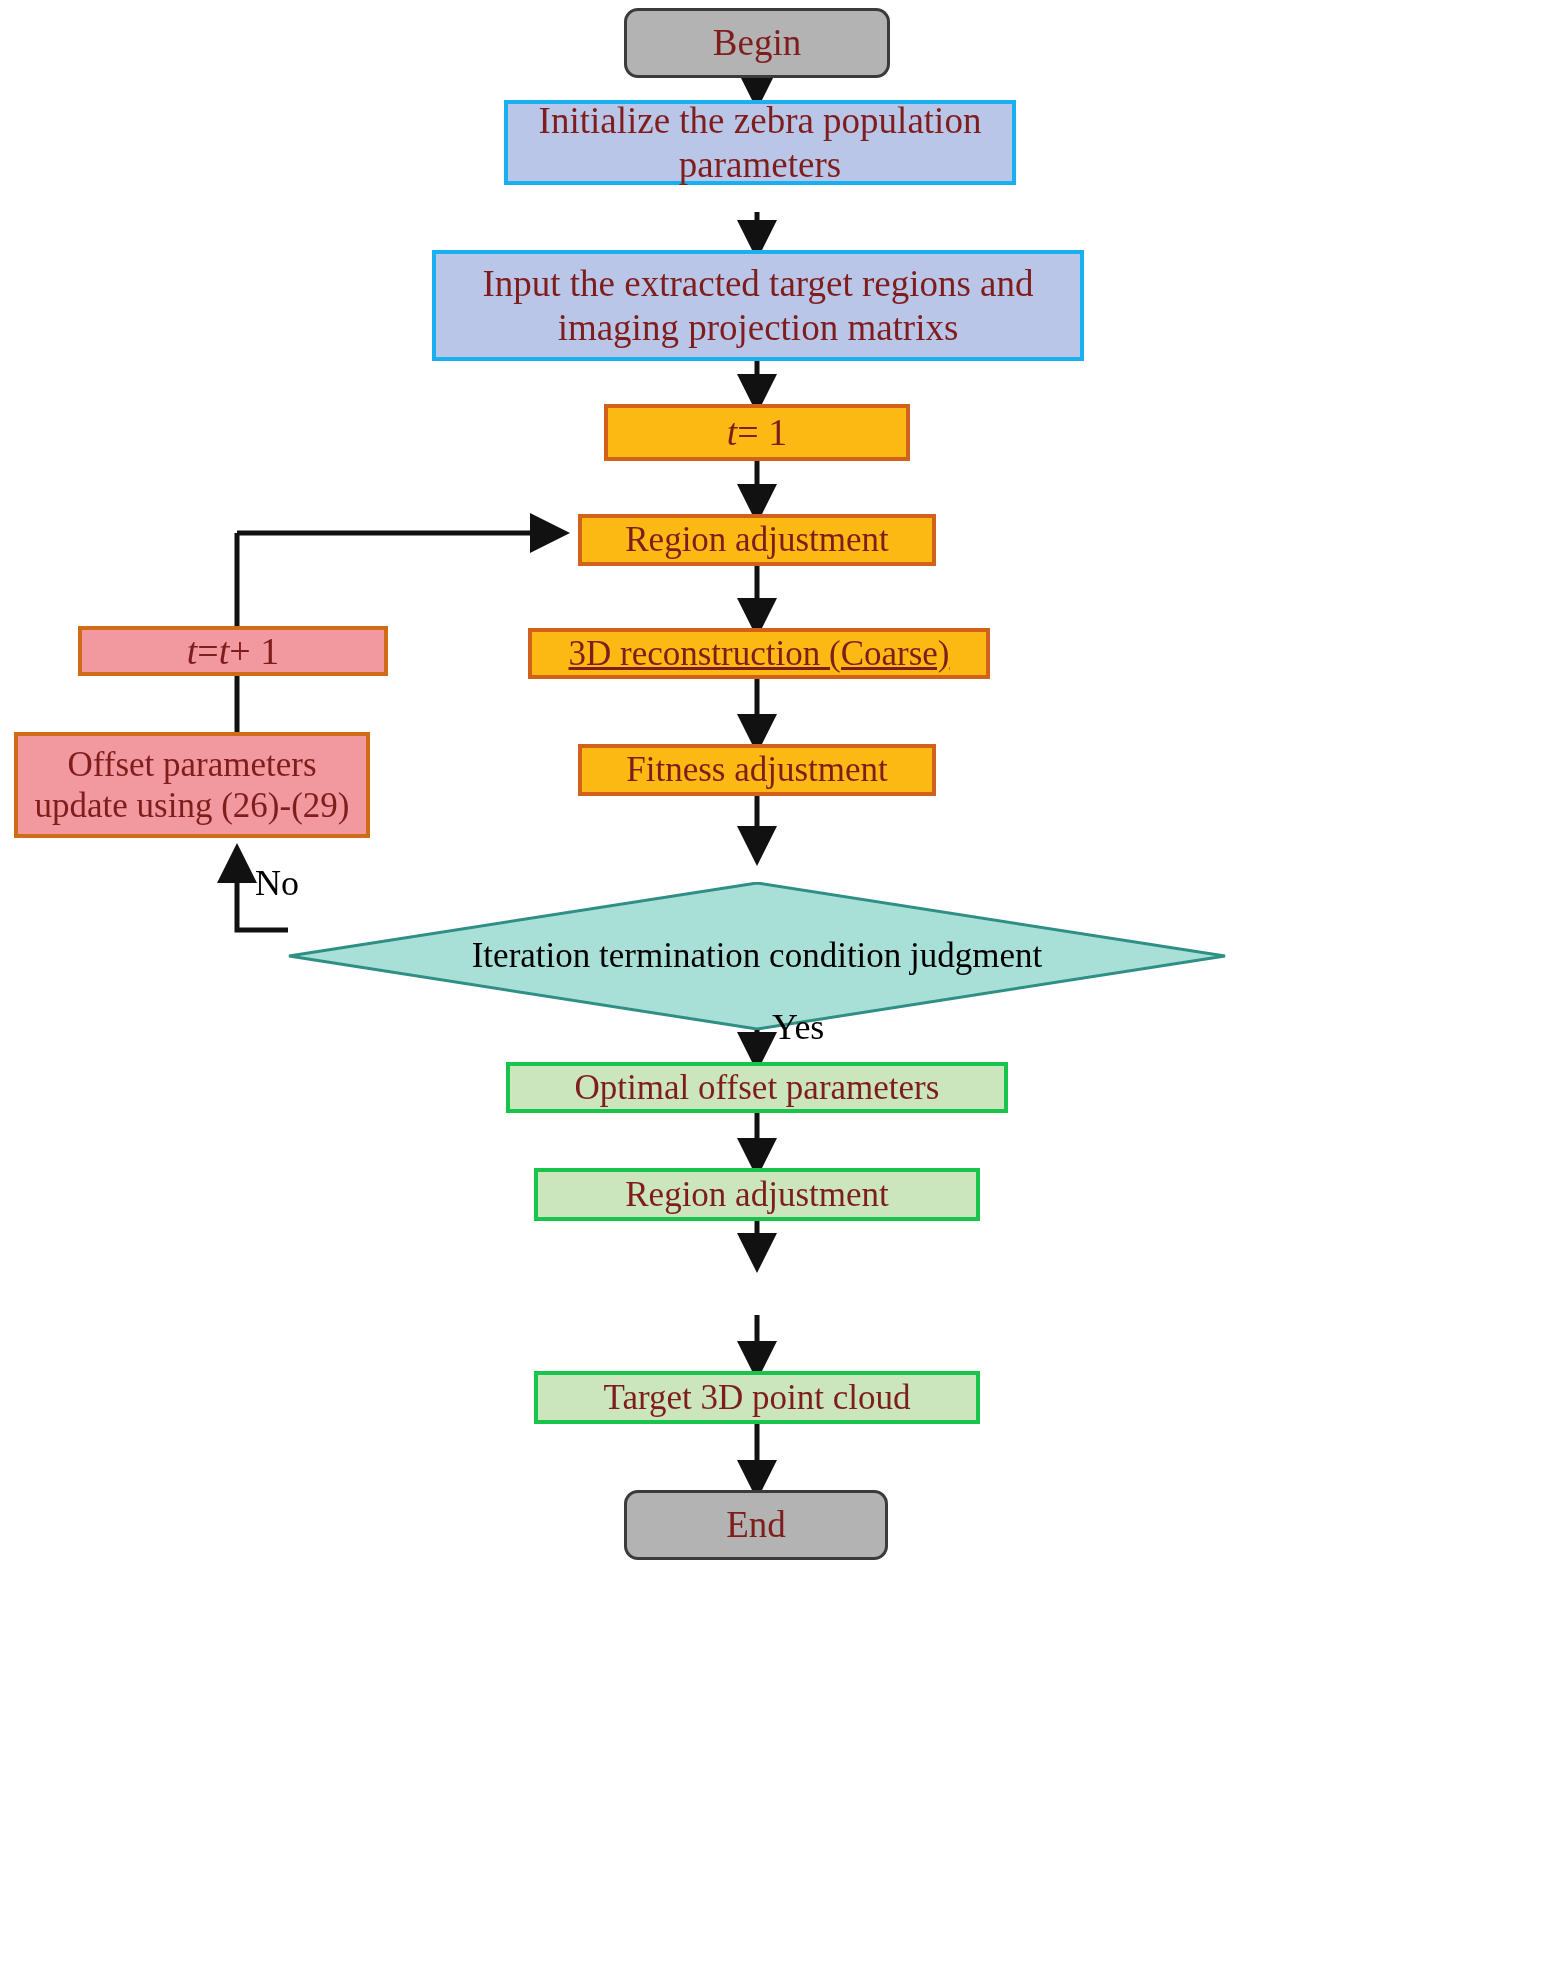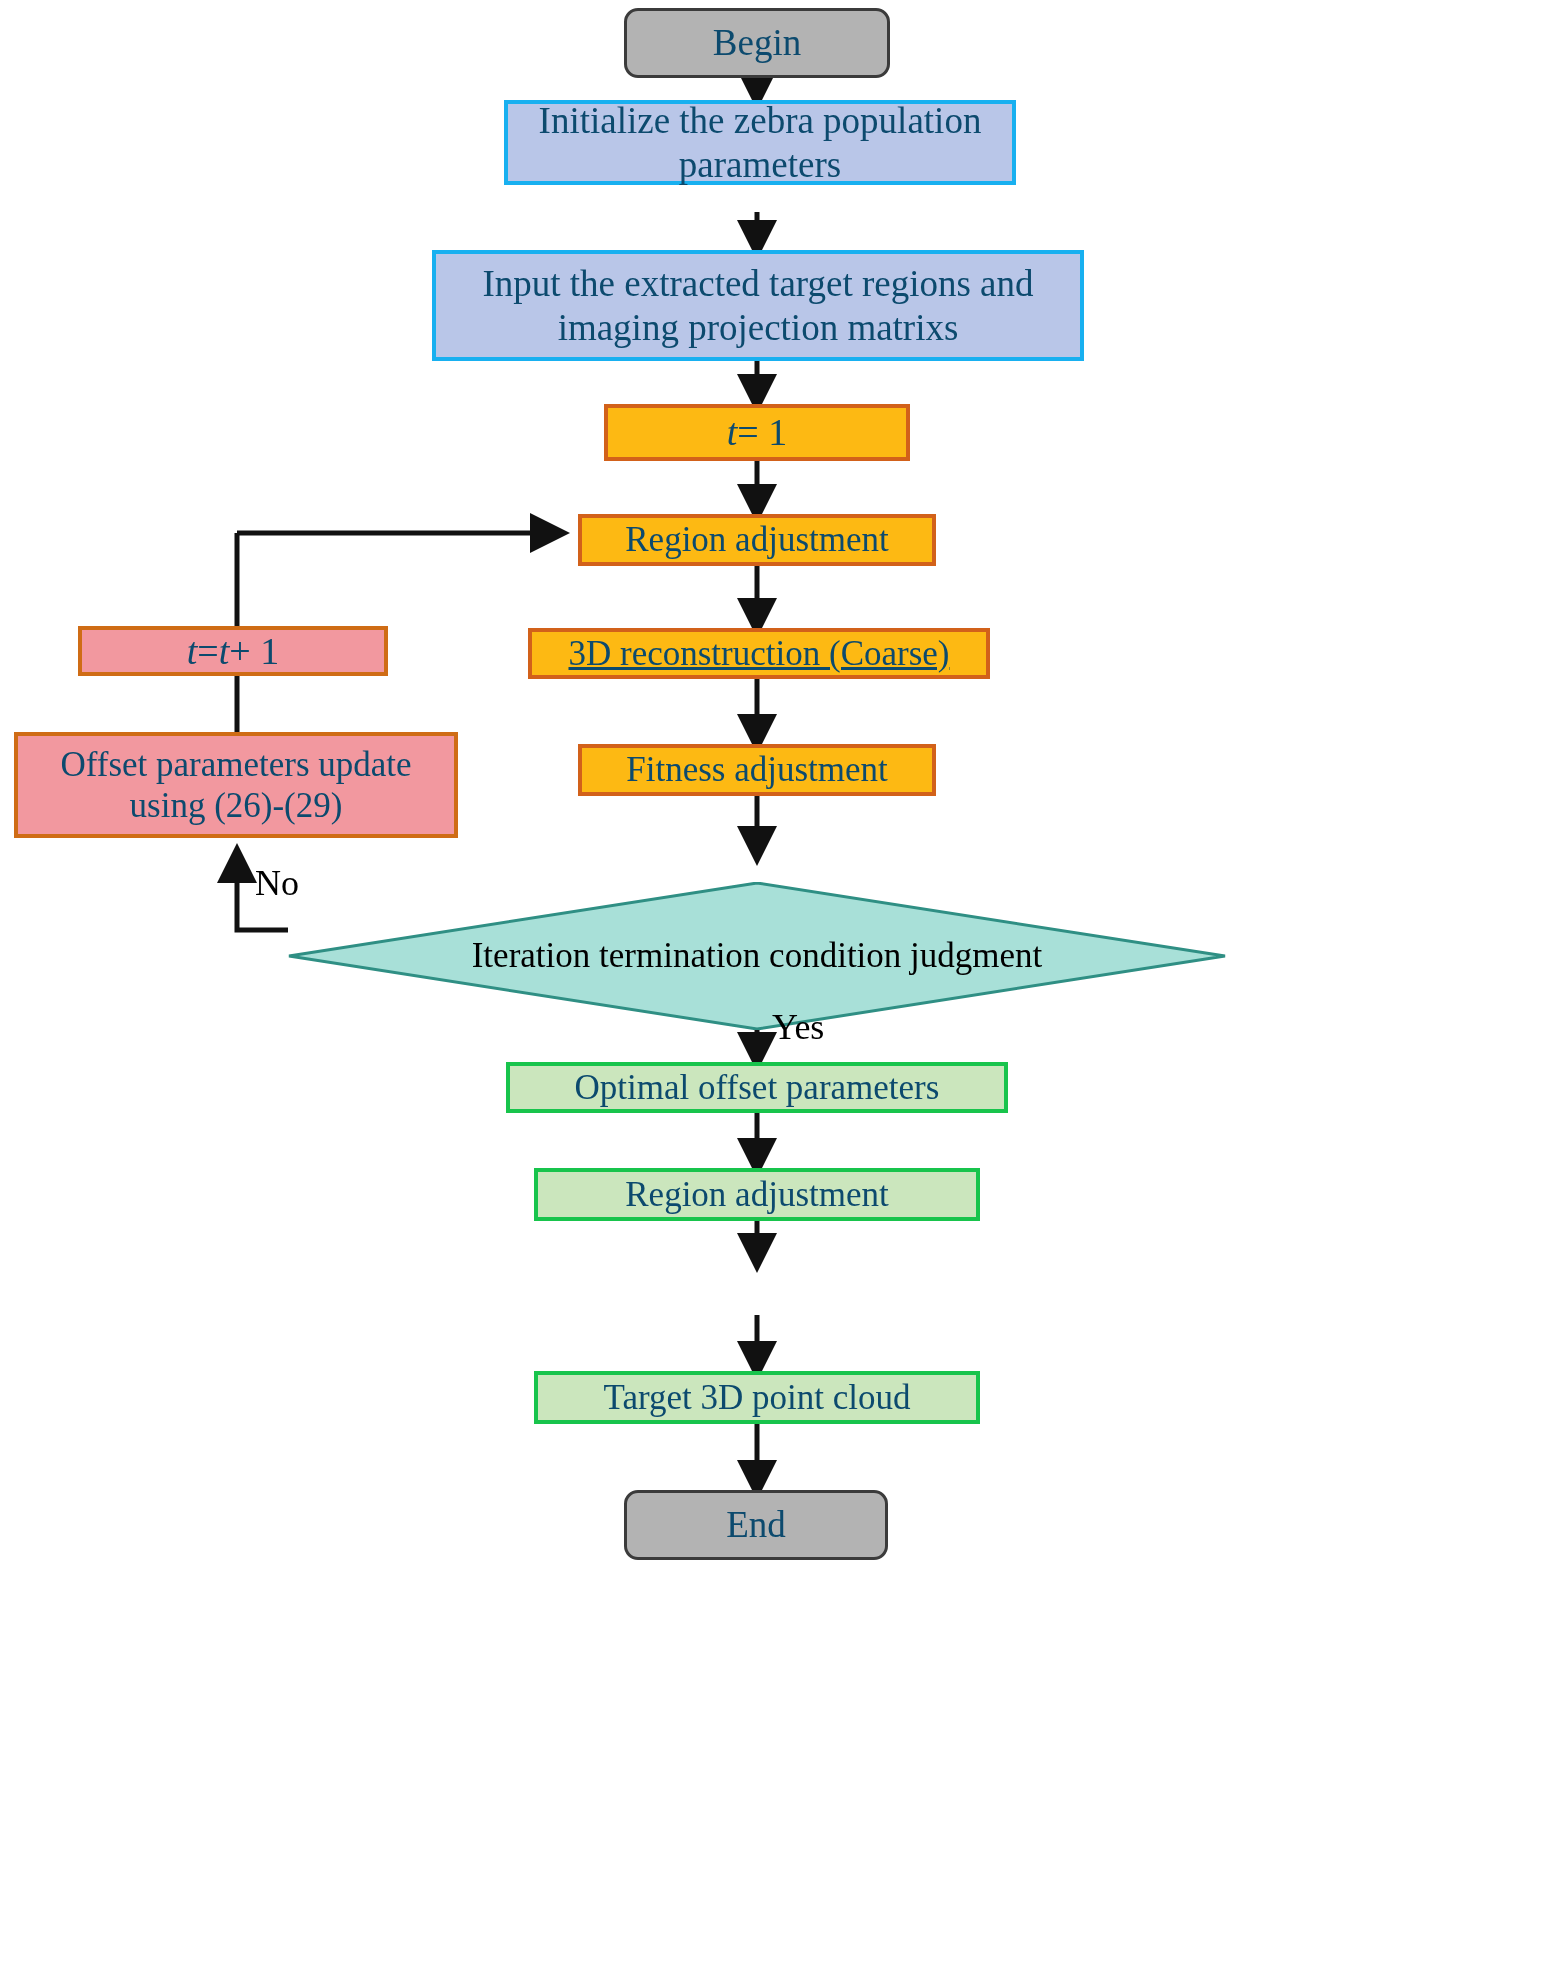--- a/index.html
+++ b/index.html
@@ -23,21 +23,21 @@
     height: 1961px;
     pointer-events: none;
   }
   .node {
     position: absolute;
     box-sizing: border-box;
     display: flex;
     align-items: center;
     justify-content: center;
     text-align: center;
-    color: #0c4a6e;
+    color: #7f1d1d;
     line-height: 1.18;
     padding: 2px 10px;
     z-index: 2;
   }
   
   .terminator {
     background: #b3b3b3;
     border: 3px solid #3b3b3b;
     border-radius: 14px;
     font-size: 37px;
@@ -183,21 +183,21 @@
     <span>Fitness adjustment</span>
   </div>
 
   <div class="node pink" style="left:78px; top:626px; width:310px; height:50px; font-size:38px;">
     <span class="math">t</span>
       <span class="op"> = </span>
       <span class="math">t</span>
       <span class="op"> + 1</span>
   </div>
 
-  <div class="node pink" style="left:14px; top:732px; width:444px; height:106px;">
+  <div class="node pink" style="left:14px; top:732px; width:356px; height:106px;">
     <span>Offset parameters update using (26)-(29)</span>
   </div>
 
   <div class="diamond-wrap" style="left:288px; top:882px; width:938px; height:148px;">
     <svg class="dshape" width="938" height="148" viewBox="0 0 938 148">
       <polygon points="469,1 937,74 469,147 1,74" fill="#a8e0d8" stroke="#2f8f84" stroke-width="3"></polygon>
     </svg>
     <div class="diamond-label">Iteration termination condition judgment</div>
   </div>
 

